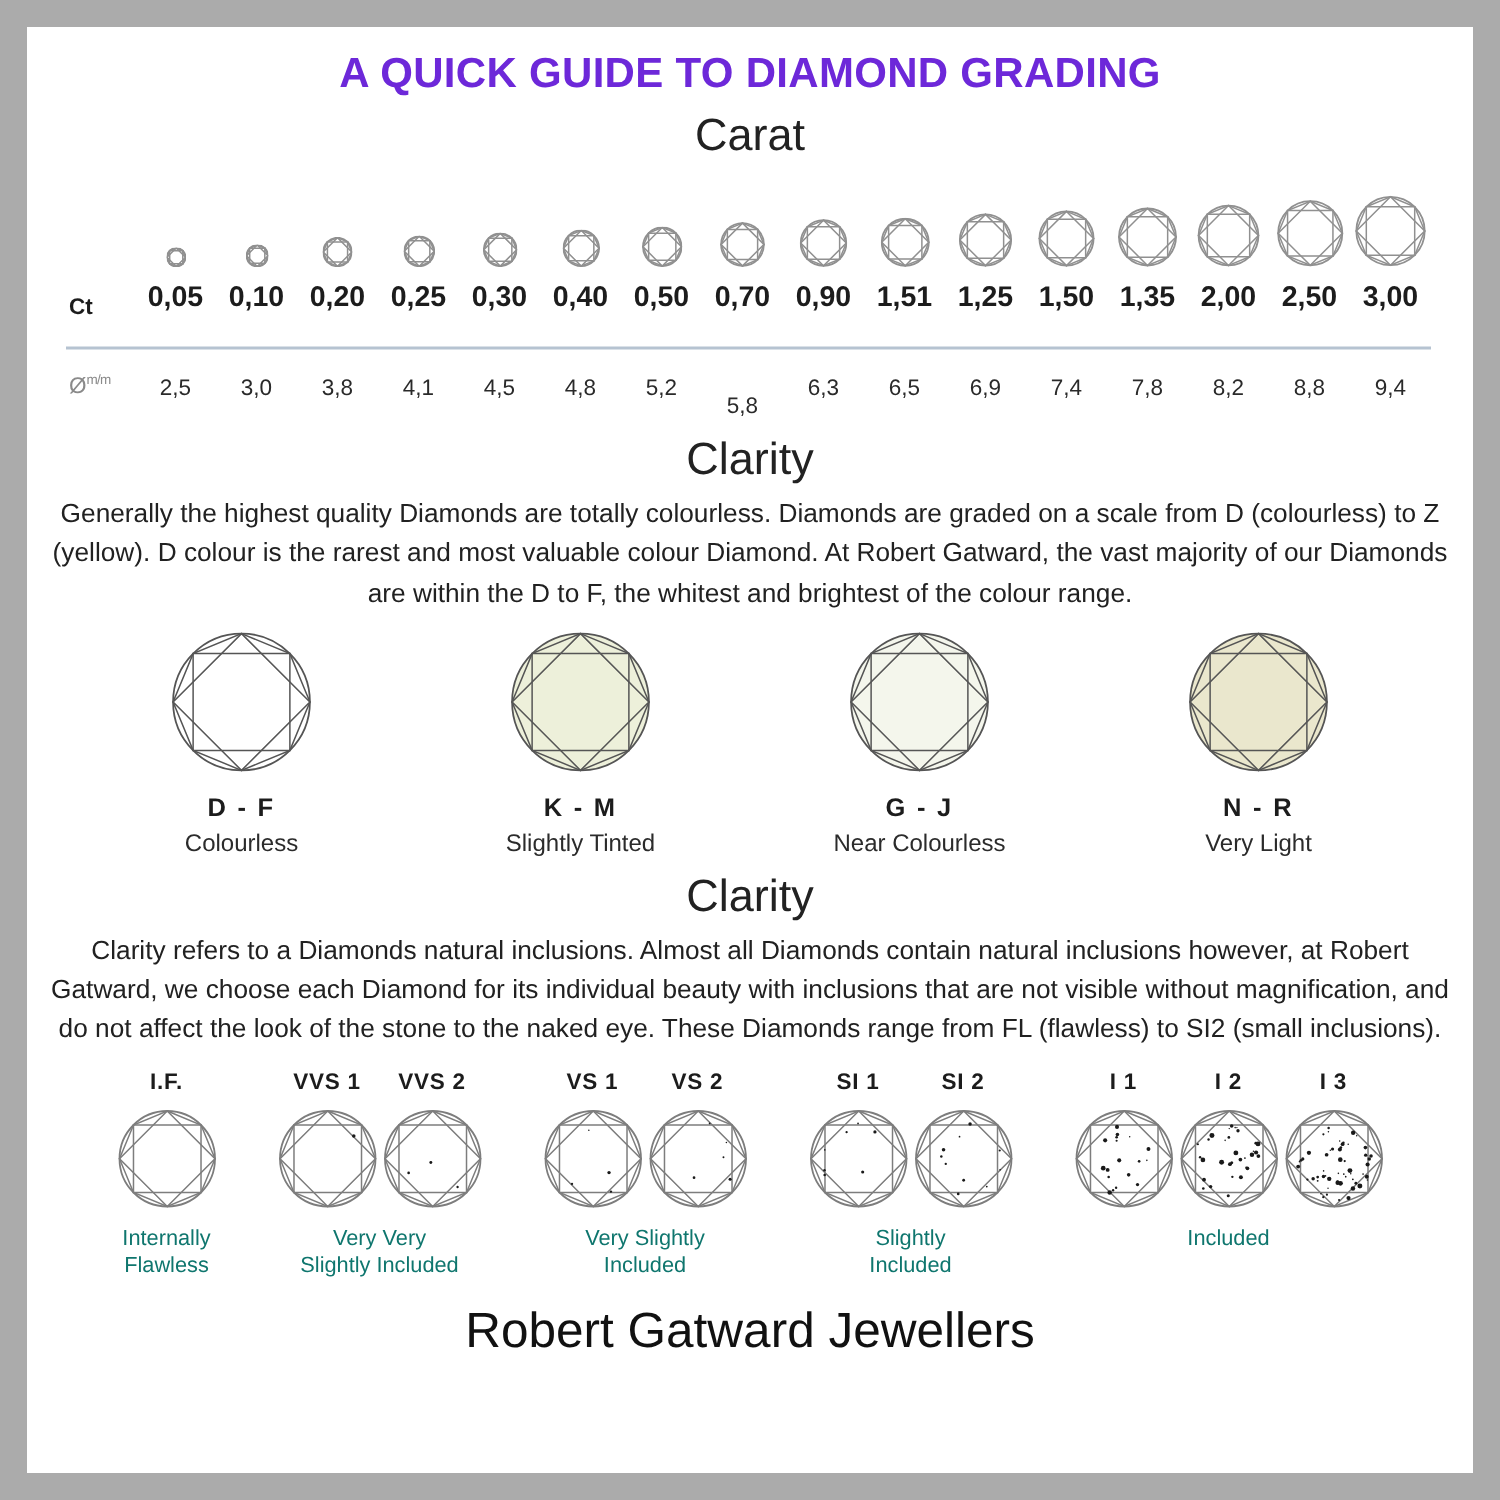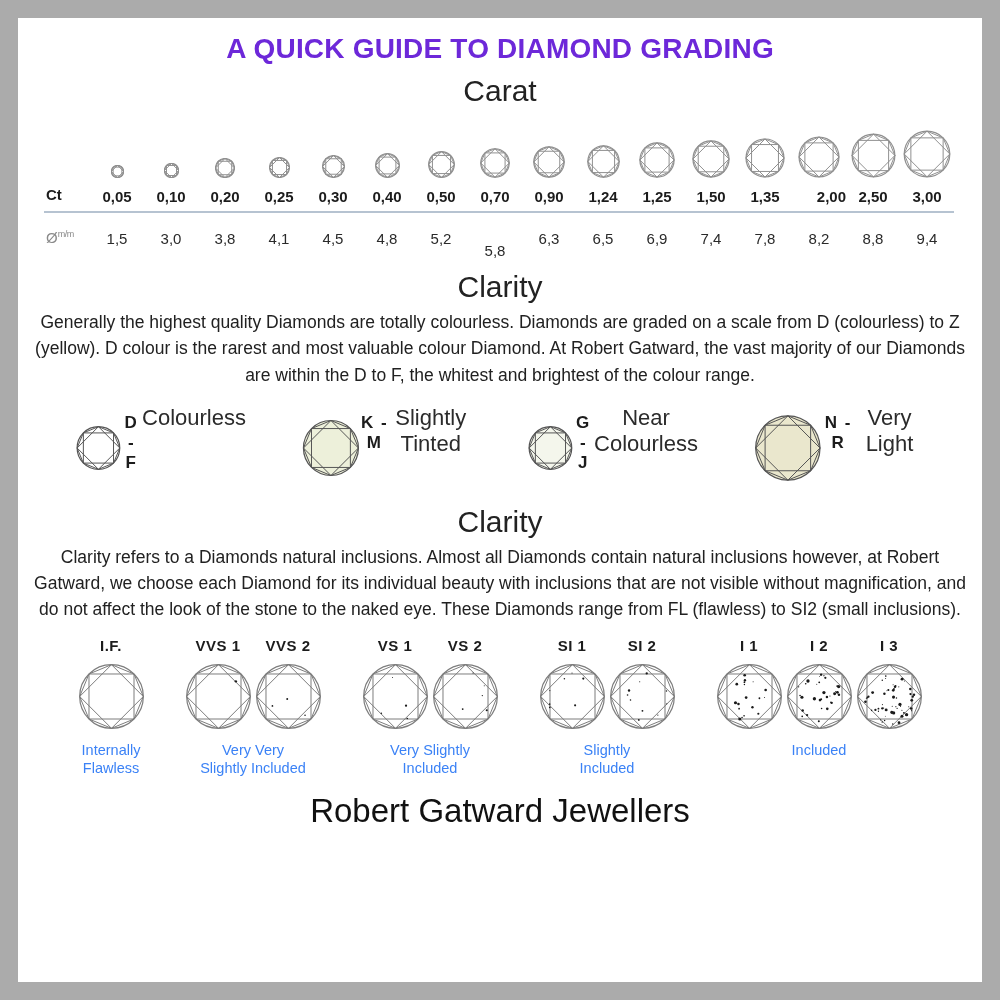--- a/index.html
+++ b/index.html
@@ -23,43 +23,43 @@
   .desc{
     font-size:17.5px;line-height:1.5;margin:2px auto 0;
     max-width:935px;color:#212121;
   }
   
   .carat-grid{
     display:grid;grid-template-columns:46px repeat(16,1fr);
     align-items:center;margin:8px 28px 0 26px;
   }
   .gem-cell{height:62px;display:flex;align-items:flex-end;justify-content:center;grid-row:1}
-  .ct-val{font-weight:700;font-size:15px;padding:10px 0 6px;grid-row:2}
+  .ct-val{font-weight:700;font-size:19px;padding:10px 0 21px;grid-row:2}
   .mm-val{font-size:15px;padding:5px 0 2px;color:#2a2a2a;grid-row:4}
   .rule{grid-column:1 / -1;grid-row:3;border-top:2px solid #b6c3d1;height:0}
   .row-label{font-size:15px;text-align:left;padding-left:2px}
   .row-label.ct{font-weight:700;grid-row:2;grid-column:1}
   .row-label.dim{grid-row:4;grid-column:1;color:#8a8a8a}
   .row-label .unit{font-size:9px;vertical-align:super;letter-spacing:-.5px}
   
   .carat-grid svg{--gemstroke:#909090}
   .colour-row svg{--gemstroke:#555555}
   .clarity-row svg{--gemstroke:#7d7d7d}
   
   .colour-row{display:flex;justify-content:space-between;padding:0 58px;margin-top:12px}
-  .colour-item{width:170px;display:flex;flex-direction:row;}
+  .colour-item{width:170px;display:flex;flex-direction:column;align-items:center}
   .colour-range{font-weight:700;font-size:17px;margin-top:13px;letter-spacing:1.5px}
-  .colour-label{font-size:22px;margin-top:5px;color:#2b2b2b}
+  .colour-label{font-size:16px;margin-top:5px;color:#2b2b2b}
   
   .clarity-row{display:flex;justify-content:center;gap:40px;margin-top:14px}
   .cl-group{display:flex;flex-direction:column;align-items:center}
   .cl-codes{display:flex;gap:3px;justify-content:center;margin-bottom:9px}
   .cl-codes span{width:67px;font-weight:700;font-size:15px;letter-spacing:.5px}
   .cl-gems{display:flex;gap:3px}
-  .cl-label{font-size:14.5px;line-height:1.3;margin-top:11px;color:#3b82f6}
+  .cl-label{font-size:14.5px;line-height:1.3;margin-top:11px;color:#0f766e}
   
   .footer{font-size:33px;margin-top:14px;color:#111}
   .defs{position:absolute;width:0;height:0;overflow:hidden}
 </style>
 </head>
 <body>
 
 <svg class="defs" aria-hidden="true">
   <symbol id="gem-shape" viewBox="0 0 100 100">
     <circle cx="50" cy="50" r="47.5" fill="currentColor" stroke="var(--gemstroke,#777)" stroke-width="1.2" vector-effect="non-scaling-stroke"></circle>
@@ -78,21 +78,21 @@
     <div class="carat-grid" id="carat-grid">
       <div class="row-label ct">Ct</div>
       <div class="rule"></div>
       <div class="row-label dim"><span>Ø</span><span class="unit">m/m</span></div>
     <div class="gem-cell" style="grid-area: 1 / 2;">
           <svg viewBox="0 0 100 100" width="13" height="13" style="color: rgb(255, 255, 255);">
             <use href="#gem-shape"></use>
           </svg>
         </div>
         <div class="ct-val" style="grid-column: 2;">0,05</div>
-        <div class="mm-val" style="grid-column: 2;">1,5</div>
+        <div class="mm-val" style="grid-column: 2;">2,5</div>
         <div class="gem-cell" style="grid-area: 1 / 3;">
           <svg viewBox="0 0 100 100" width="15" height="15" style="color: rgb(255, 255, 255);">
             <use href="#gem-shape"></use>
           </svg>
         </div>
         <div class="ct-val" style="grid-column: 3;">0,10</div>
         <div class="mm-val" style="grid-column: 3;">3,0</div>
         <div class="gem-cell" style="grid-area: 1 / 4;">
           <svg viewBox="0 0 100 100" width="20" height="20" style="color: rgb(255, 255, 255);">
             <use href="#gem-shape"></use>
@@ -140,21 +140,21 @@
             <use href="#gem-shape"></use>
           </svg>
         </div>
         <div class="ct-val" style="grid-column: 10;">0,90</div>
         <div class="mm-val" style="grid-column: 10;">6,3</div>
         <div class="gem-cell" style="grid-area: 1 / 11;">
           <svg viewBox="0 0 100 100" width="33" height="33" style="color: rgb(255, 255, 255);">
             <use href="#gem-shape"></use>
           </svg>
         </div>
-        <div class="ct-val" style="grid-column: 11;">1,24</div>
+        <div class="ct-val" style="grid-column: 11;">1,51</div>
         <div class="mm-val" style="grid-column: 11;">6,5</div>
         <div class="gem-cell" style="grid-area: 1 / 12;">
           <svg viewBox="0 0 100 100" width="36" height="36" style="color: rgb(255, 255, 255);">
             <use href="#gem-shape"></use>
           </svg>
         </div>
         <div class="ct-val" style="grid-column: 12;">1,25</div>
         <div class="mm-val" style="grid-column: 12;">6,9</div>
         <div class="gem-cell" style="grid-area: 1 / 13;">
           <svg viewBox="0 0 100 100" width="38" height="38" style="color: rgb(255, 255, 255);">
@@ -168,21 +168,21 @@
             <use href="#gem-shape"></use>
           </svg>
         </div>
         <div class="ct-val" style="grid-column: 14;">1,35</div>
         <div class="mm-val" style="grid-column: 14;">7,8</div>
         <div class="gem-cell" style="grid-area: 1 / 15;">
           <svg viewBox="0 0 100 100" width="42" height="42" style="color: rgb(255, 255, 255);">
             <use href="#gem-shape"></use>
           </svg>
         </div>
-        <div class="ct-val" style="grid-column: 15; text-align: right;">2,00</div>
+        <div class="ct-val" style="grid-column: 15;">2,00</div>
         <div class="mm-val" style="grid-column: 15;">8,2</div>
         <div class="gem-cell" style="grid-area: 1 / 16;">
           <svg viewBox="0 0 100 100" width="45" height="45" style="color: rgb(255, 255, 255);">
             <use href="#gem-shape"></use>
           </svg>
         </div>
         <div class="ct-val" style="grid-column: 16;">2,50</div>
         <div class="mm-val" style="grid-column: 16;">8,8</div>
         <div class="gem-cell" style="grid-area: 1 / 17;">
           <svg viewBox="0 0 100 100" width="48" height="48" style="color: rgb(255, 255, 255);">

